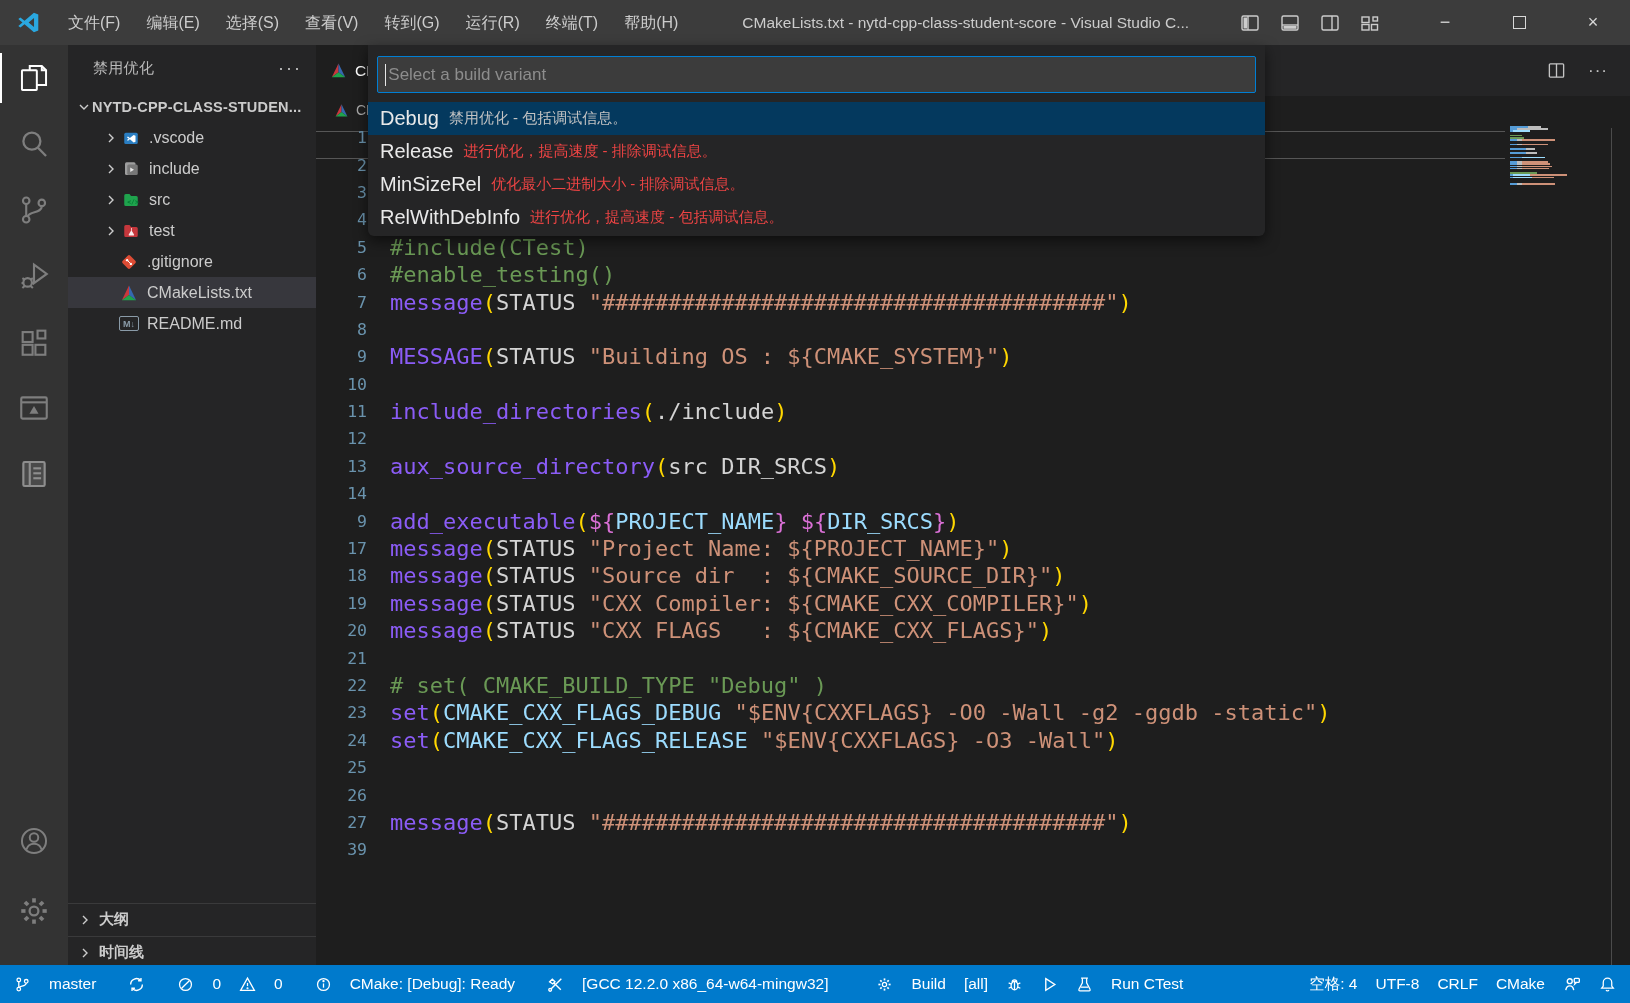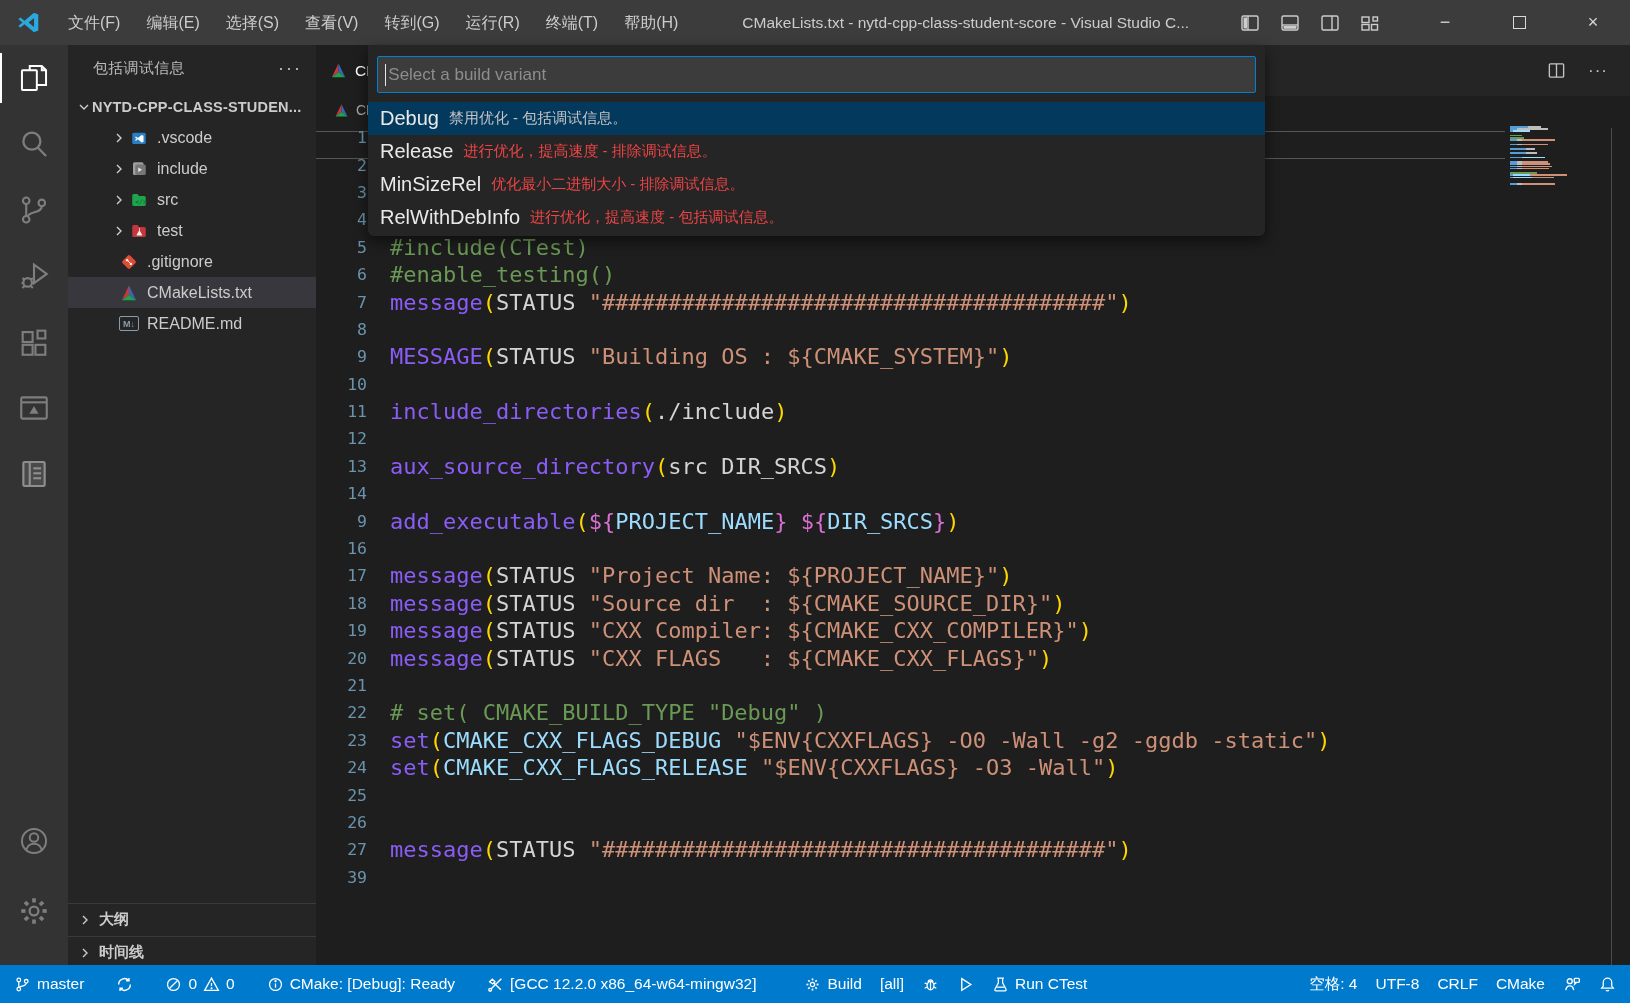--- a/index.html
+++ b/index.html
@@ -31,21 +31,21 @@
     background:#252526; color:#cccccc; z-index:10; }
   #sidebar-header { height:46px; display:flex; align-items:center; padding:0 14px 0 25px; }
   #sidebar-title { font-size:15px; color:#bbbbbb; flex:1; letter-spacing:.3px; }
   #sidebar-more { color:#c5c5c5; font-size:18px; letter-spacing:2px; cursor:pointer; }
   .tree-row { height:31px; display:flex; align-items:center; font-size:16px; color:#cccccc; cursor:pointer; }
   .tree-row.selected { background:#37373d; }
   .tree-row .chev { width:16px; height:16px; margin-left:8px; flex:none; }
   .tree-row.root { font-weight:bold; font-size:14.5px; letter-spacing:.2px; }
   .tree-row .ficon { width:20px; height:20px; margin:0 8px 0 2px; flex:none;
     display:flex; align-items:center; justify-content:center; }
-  .indent1 { padding-left:35px; }
+  .indent1 { padding-left:27px; }
   .no-chev { padding-left:49px; }
   .tree-label { white-space:nowrap; overflow:hidden; }
   .side-section { position:absolute; left:0; width:248px; height:32px; border-top:1px solid #3a3a3b;
     display:flex; align-items:center; font-weight:bold; font-size:15px; color:#cccccc; }
   .side-section .chev { margin:0 6px 0 9px; }
   .md-badge { width:21px; height:15px; border:1.3px solid #8a9ba8; border-radius:2px;
     color:#8a9ba8; font-size:9px; font-weight:bold; display:flex; align-items:center; justify-content:center; }
 
   
   #main { position:absolute; left:316px; top:45px; width:1314px; height:920px; background:#1e1e1e; }
@@ -84,21 +84,21 @@
   #qp-list { margin-top:9px; padding-bottom:2px; }
   .qp-item { height:33px; display:flex; align-items:center; padding:0 12px; cursor:pointer; border-radius:0; }
   .qp-item.selected { background:#04395e; }
   .qp-label { color:#e9e9e9; font-size:20px; margin-right:10px; white-space:nowrap; }
   .qp-desc { color:#ef4444; font-size:15px; white-space:nowrap; }
   .qp-item.selected .qp-desc { color:#c3c3c3; }
 
   
   #statusbar { position:absolute; left:0; top:965px; width:1630px; height:38px; background:#007acc;
     display:flex; align-items:center; color:#ffffff; font-size:15.5px; z-index:40; }
-  .sb-item { display:flex; align-items:center; gap:6px; padding:0 9px; height:38px; cursor:pointer; white-space:nowrap; }
+  .sb-item { display:flex; align-items:center; gap:18px; padding:0 9px; height:38px; cursor:pointer; white-space:nowrap; }
   .sb-spacer { flex:1; }
   .sb-gap { width:14px; }
 </style>
 </head>
 <body>
 
 <div id="titlebar">
   <span id="vscode-logo">
     <svg width="25" height="25" viewBox="0 0 24 24">
         <path fill="#2aa8e0" d="M17.2 2.6 21.4 4.4 21.4 19.6 17.2 21.4 8.2 13.6 4.2 16.9 2.2 15.4 6.2 12 2.2 8.6 4.2 7.1 8.2 10.4 Z M17.3 7.6 12.1 12 17.3 16.4 Z"></path>
@@ -249,21 +249,21 @@
             <line x1="5.6" y1="18.4" x2="7.8" y2="16.2"></line>
             <line x1="16.2" y1="7.8" x2="18.4" y2="5.6"></line>
           </g>
         </svg>
       </span>
   </div>
 </div>
 
 <div id="sidebar">
   <div id="sidebar-header">
-    <span id="sidebar-title">包括调试信息</span>
+    <span id="sidebar-title">禁用优化</span>
     <span id="sidebar-more">···</span>
   </div>
 
   <div class="tree-row root">
     <span class="chev">
         <svg width="16" height="16" viewBox="0 0 16 16" fill="none" stroke="#cccccc" stroke-width="1.4">
           <polyline points="4,6 8,10 12,6"></polyline>
         </svg>
       </span>
     <span class="tree-label">NYTD-CPP-CLASS-STUDEN...</span>
@@ -468,24 +468,20 @@
         </div>
         <div class="code-line">
           <span class="ln">14</span>
           <span class="code-text"></span>
         </div>
         <div class="code-line">
           <span class="ln">9</span>
           <span class="code-text"><span class="tok fn">add_executable</span><span class="tok p1">(</span><span class="tok p2">${</span><span class="tok arg">PROJECT_NAME</span><span class="tok p2">}</span><span class="tok txt"> </span><span class="tok p2">${</span><span class="tok arg">DIR_SRCS</span><span class="tok p2">}</span><span class="tok p1">)</span></span>
         </div>
         <div class="code-line">
-          <span class="ln">16</span>
-          <span class="code-text"></span>
-        </div>
-        <div class="code-line">
           <span class="ln">17</span>
           <span class="code-text"><span class="tok fn">message</span><span class="tok p1">(</span><span class="tok txt">STATUS </span><span class="tok str">"Project Name: ${PROJECT_NAME}"</span><span class="tok p1">)</span></span>
         </div>
         <div class="code-line">
           <span class="ln">18</span>
           <span class="code-text"><span class="tok fn">message</span><span class="tok p1">(</span><span class="tok txt">STATUS </span><span class="tok str">"Source dir  : ${CMAKE_SOURCE_DIR}"</span><span class="tok p1">)</span></span>
         </div>
         <div class="code-line">
           <span class="ln">19</span>
           <span class="code-text"><span class="tok fn">message</span><span class="tok p1">(</span><span class="tok txt">STATUS </span><span class="tok str">"CXX Compiler: ${CMAKE_CXX_COMPILER}"</span><span class="tok p1">)</span></span>

